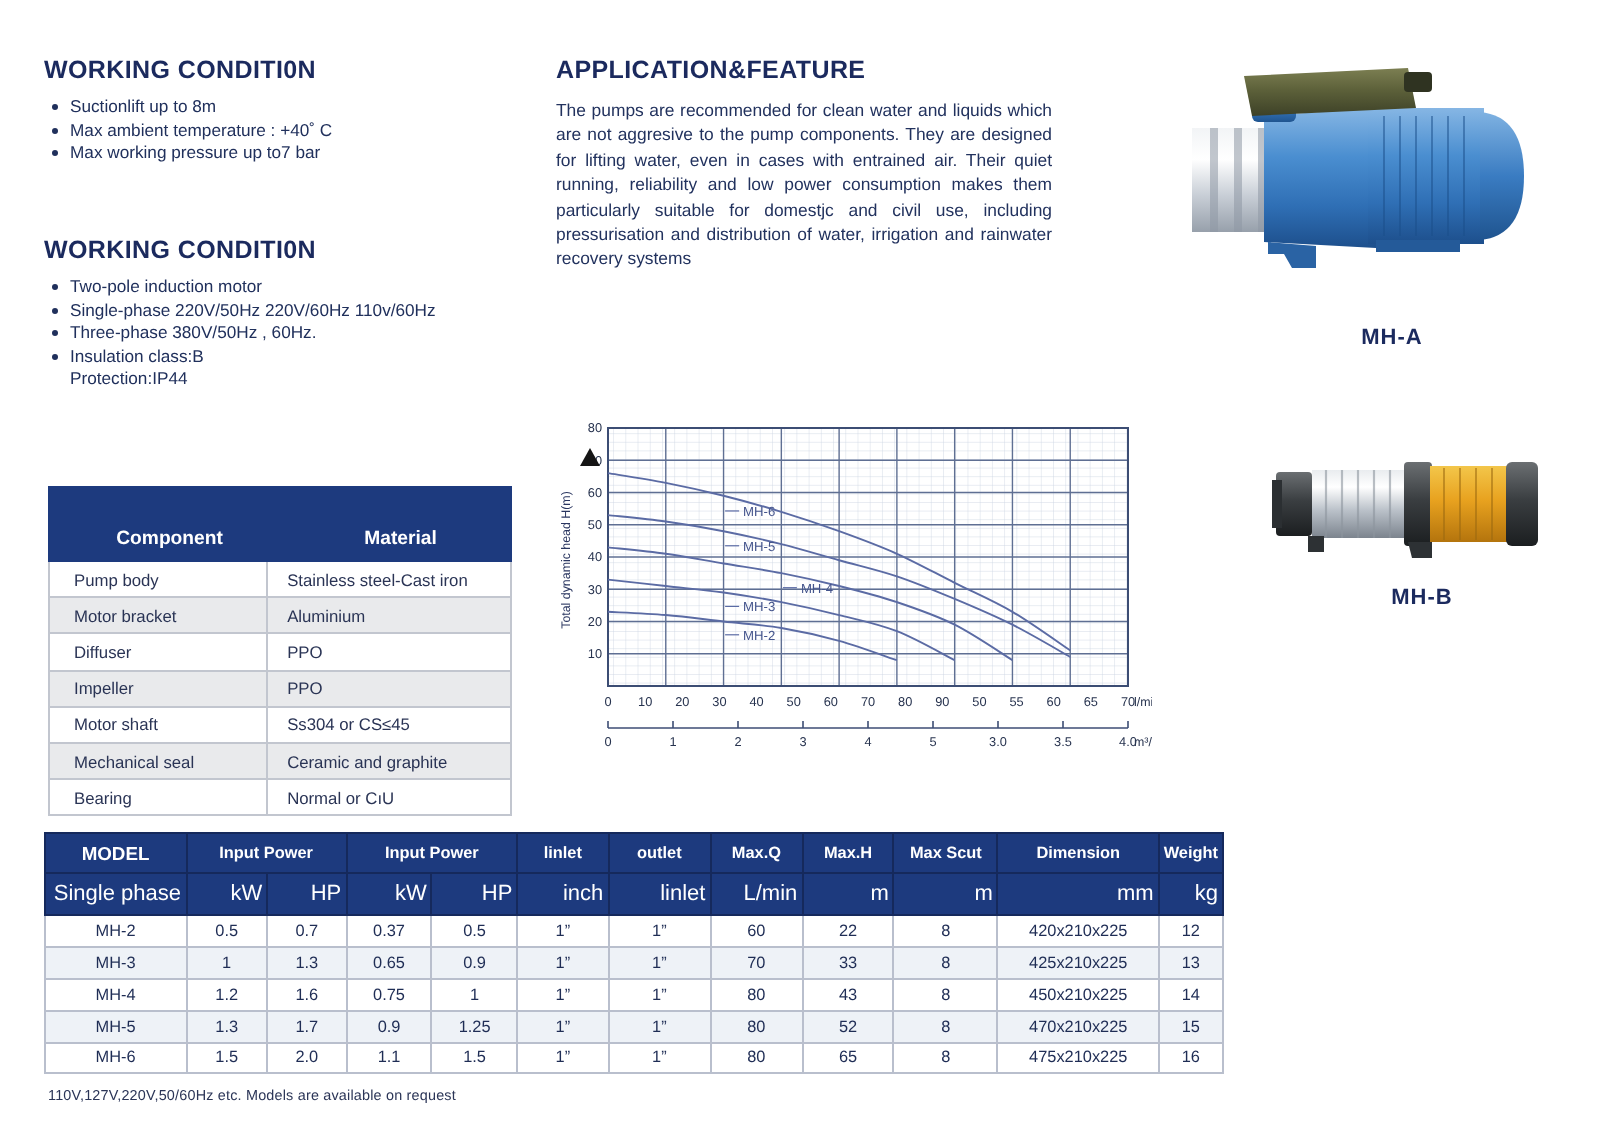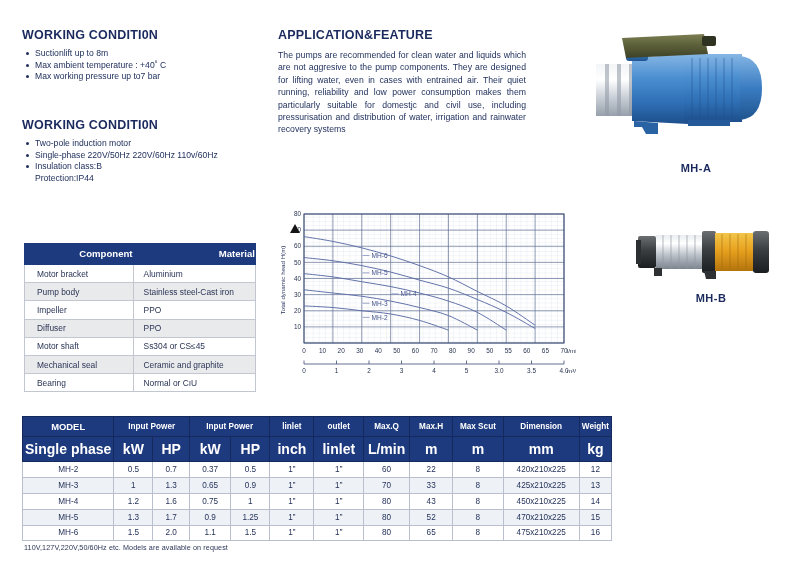--- a/index.html
+++ b/index.html
@@ -58,22 +58,22 @@
     position: absolute; left: 24px; top: 243px;
     width: 232px;
     border-collapse: collapse;
     font-size: 8.4px;
   }
   #component-table th {
     background: #1d3a7e;
     color: #ffffff;
     font-size: 9.6px;
     font-weight: bold;
-    text-align: right;
-    padding: 4px 0 5px 12px;
+    text-align: center;
+    padding: 20px 0 5px 12px;
     border: 1px solid #1d3a7e;
   }
   #component-table td {
     padding: 3.6px 0 3.6px 12px;
     border: 1px solid #c2c6cf;
     color: #2a3455;
     white-space: nowrap;
   }
   #component-table tr:nth-child(even) td { background: #e9eaec; }
   #component-table tr:nth-child(odd) td { background: #ffffff; }
@@ -105,21 +105,21 @@
   }
   #spec-table th {
     background: #1d3a7e;
     color: #ffffff;
     font-weight: bold;
     border: 1px solid #15295c;
     text-align: center;
     padding: 4.2px 2px;
     white-space: nowrap;
   }
-  #spec-table th.sub { font-weight: bold; font-size: 14px; padding: 4px 2px; }
+  #spec-table th.sub { font-weight: normal; font-size: 11px; padding: 4px 2px; text-align: right; }
   #spec-table th.model-main { font-size: 9.4px; }
   #spec-table td {
     border: 1px solid #b9bfcd;
     text-align: center;
     padding: 2.9px 2px;
     white-space: nowrap;
   }
   #spec-table tbody tr:nth-child(odd) td { background: #ffffff; }
   #spec-table tbody tr:nth-child(even) td { background: #eef2f7; }
 
@@ -138,52 +138,53 @@
     <li>Max ambient temperature : +40˚ C</li>
     <li>Max working pressure up to7 bar</li>
   </ul>
 </div>
 
 <div id="working-condition-2">
   <div class="sec-title">WORKING CONDITI0N</div>
   <ul class="bullets">
     <li>Two-pole induction motor</li>
     <li>Single-phase 220V/50Hz 220V/60Hz 110v/60Hz</li>
+    <li>Three-phase 380V/50Hz , 60Hz.</li>
     <li>Insulation class:B</li>
     <li class="nodot">Protection:IP44</li>
   </ul>
 </div>
 
 <div id="application">
   <div class="sec-title">APPLICATION&amp;FEATURE</div>
   <div class="body">The pumps are recommended for clean water and liquids which are not aggresive to the pump components. They are designed for lifting water, even in cases with entrained air.  Their quiet running, reliability and low power consumption makes them particularly suitable for domestjc and civil use, including pressurisation and distribution of water, irrigation and rainwater recovery systems</div>
 </div>
 
 <table id="component-table">
   <thead>
     <tr>
       <th style="width:47%">Component</th>
       <th style="width:53%">Material</th>
     </tr>
   </thead>
   <tbody>
     <tr>
+      <td>Pump body</td>
+      <td class="c2">Stainless steel-Cast iron</td>
+    </tr>
+    <tr>
       <td>Motor bracket</td>
       <td class="c2">Aluminium</td>
     </tr>
     <tr>
-      <td>Pump body</td>
-      <td class="c2">Stainless steel-Cast iron</td>
+      <td>Diffuser</td>
+      <td class="c2">PPO</td>
     </tr>
     <tr>
       <td>Impeller</td>
-      <td class="c2">PPO</td>
-    </tr>
-    <tr>
-      <td>Diffuser</td>
       <td class="c2">PPO</td>
     </tr>
     <tr>
       <td>Motor shaft</td>
       <td class="c2">Ss304 or CS≤45</td>
     </tr>
     <tr>
       <td>Mechanical seal</td>
       <td class="c2">Ceramic and graphite</td>
     </tr>

